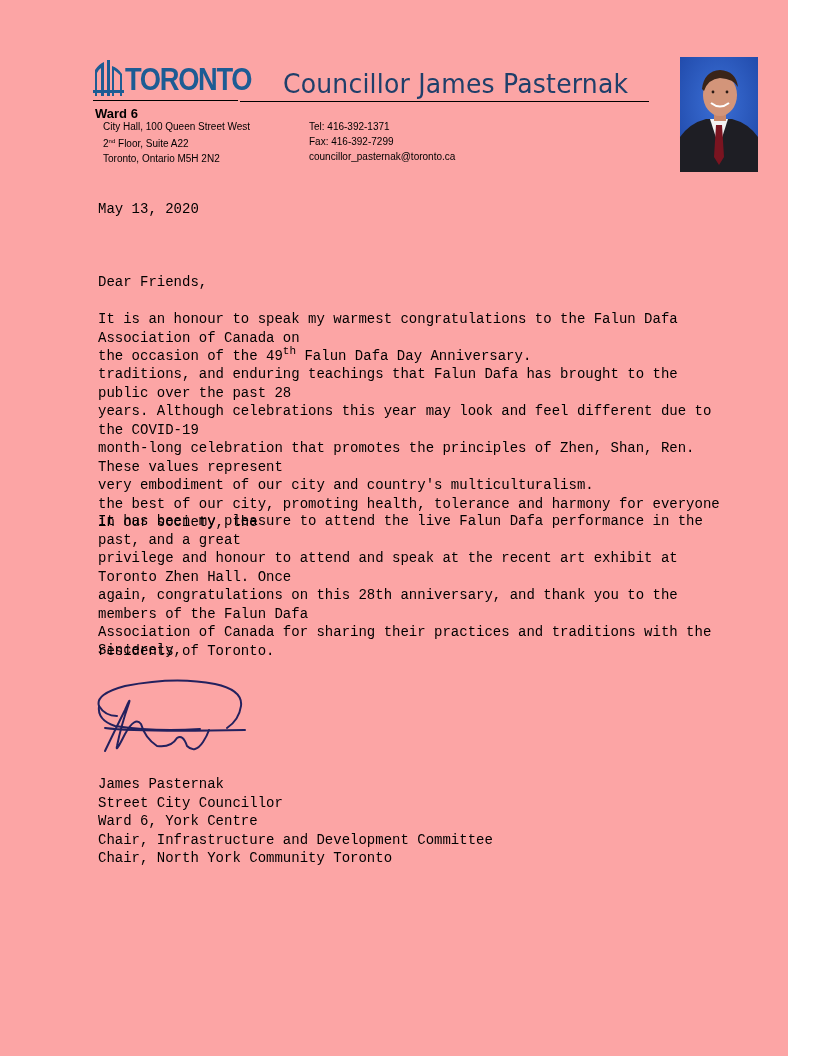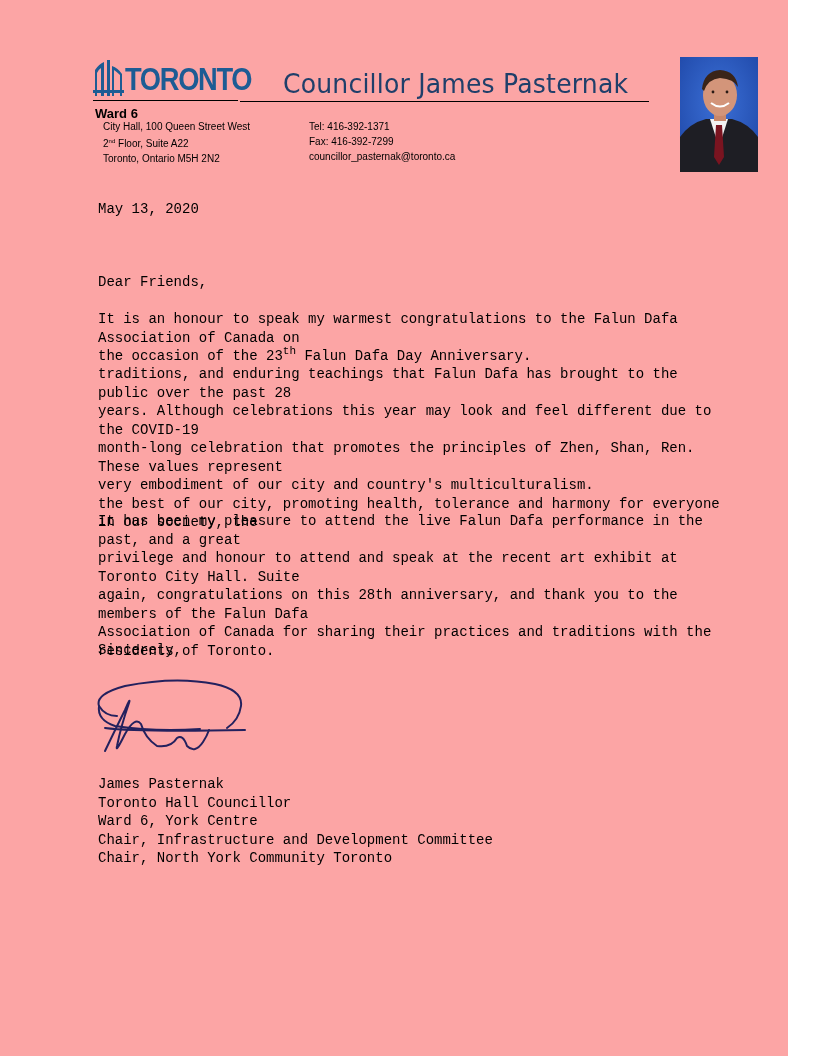--- a/index.html
+++ b/index.html
@@ -91,51 +91,51 @@
       <circle cx="33" cy="35" r="1.4" fill="#2a1a14"></circle>
       <circle cx="47" cy="35" r="1.4" fill="#2a1a14"></circle>
     </svg>
   </div>
 
   <div class="body-text date">May 13, 2020</div>
   <div class="body-text salutation">Dear Friends,</div>
 
   <div class="body-text p1">
     <div>It is an honour to speak my warmest congratulations to the Falun Dafa Association of Canada on</div>
-    <div><span>the occasion of the 23</span><sup>th</sup><span> Falun Dafa Day Anniversary.</span></div>
+    <div><span>the occasion of the 49</span><sup>th</sup><span> Falun Dafa Day Anniversary.</span></div>
   </div>
 
   <div class="body-text p2">
     <div>traditions, and enduring teachings that Falun Dafa has brought to the public over the past 28</div>
     <div>years. Although celebrations this year may look and feel different due to the COVID-19</div>
     <div>month-long celebration that promotes the principles of Zhen, Shan, Ren. These values represent</div>
     <div>very embodiment of our city and country's multiculturalism.</div>
     <div>the best of our city, promoting health, tolerance and harmony for everyone in our society, the</div>
   </div>
 
   <div class="body-text p3">
     <div>It has been my pleasure to attend the live Falun Dafa performance in the past, and a great</div>
-    <div>privilege and honour to attend and speak at the recent art exhibit at Toronto City Hall. Suite</div>
+    <div>privilege and honour to attend and speak at the recent art exhibit at Toronto Zhen Hall. Once</div>
     <div>again, congratulations on this 28th anniversary, and thank you to the members of the Falun Dafa</div>
     <div>Association of Canada for sharing their practices and traditions with the residents of Toronto.</div>
   </div>
 
   <div class="body-text closing">Sincerely,</div>
 
   <div class="signature">
     <svg width="160" height="80" viewBox="0 0 160 80">
       <g fill="none" stroke="#23215e" stroke-width="2" stroke-linecap="round" stroke-linejoin="round">
         <path d="M22 40 Q10 40 4 30 Q0 18 30 10 Q80 0 120 8 Q148 14 146 30 Q144 44 132 52"></path>
         <path d="M4 30 Q2 44 20 50 Q60 56 105 53"></path>
         <path d="M10 75 Q22 50 30 34 Q36 20 34 27 Q26 50 22 70 Q20 78 30 58 Q40 40 46 48 Q50 62 62 70 Q76 72 82 62 Q88 58 92 70 Q100 78 108 66 Q112 60 114 54"></path>
         <path d="M10 52 Q40 56 150 54"></path>
       </g>
     </svg>
   </div>
 
   <div class="body-text sig-block">
     <div>James Pasternak</div>
-    <div>Toronto Hall Councillor</div>
+    <div>Street City Councillor</div>
     <div>Ward 6, York Centre</div>
     <div>Chair, Infrastructure and Development Committee</div>
     <div>Chair, North York Community Toronto</div>
   </div>
 </div>
 
 </body></html>

